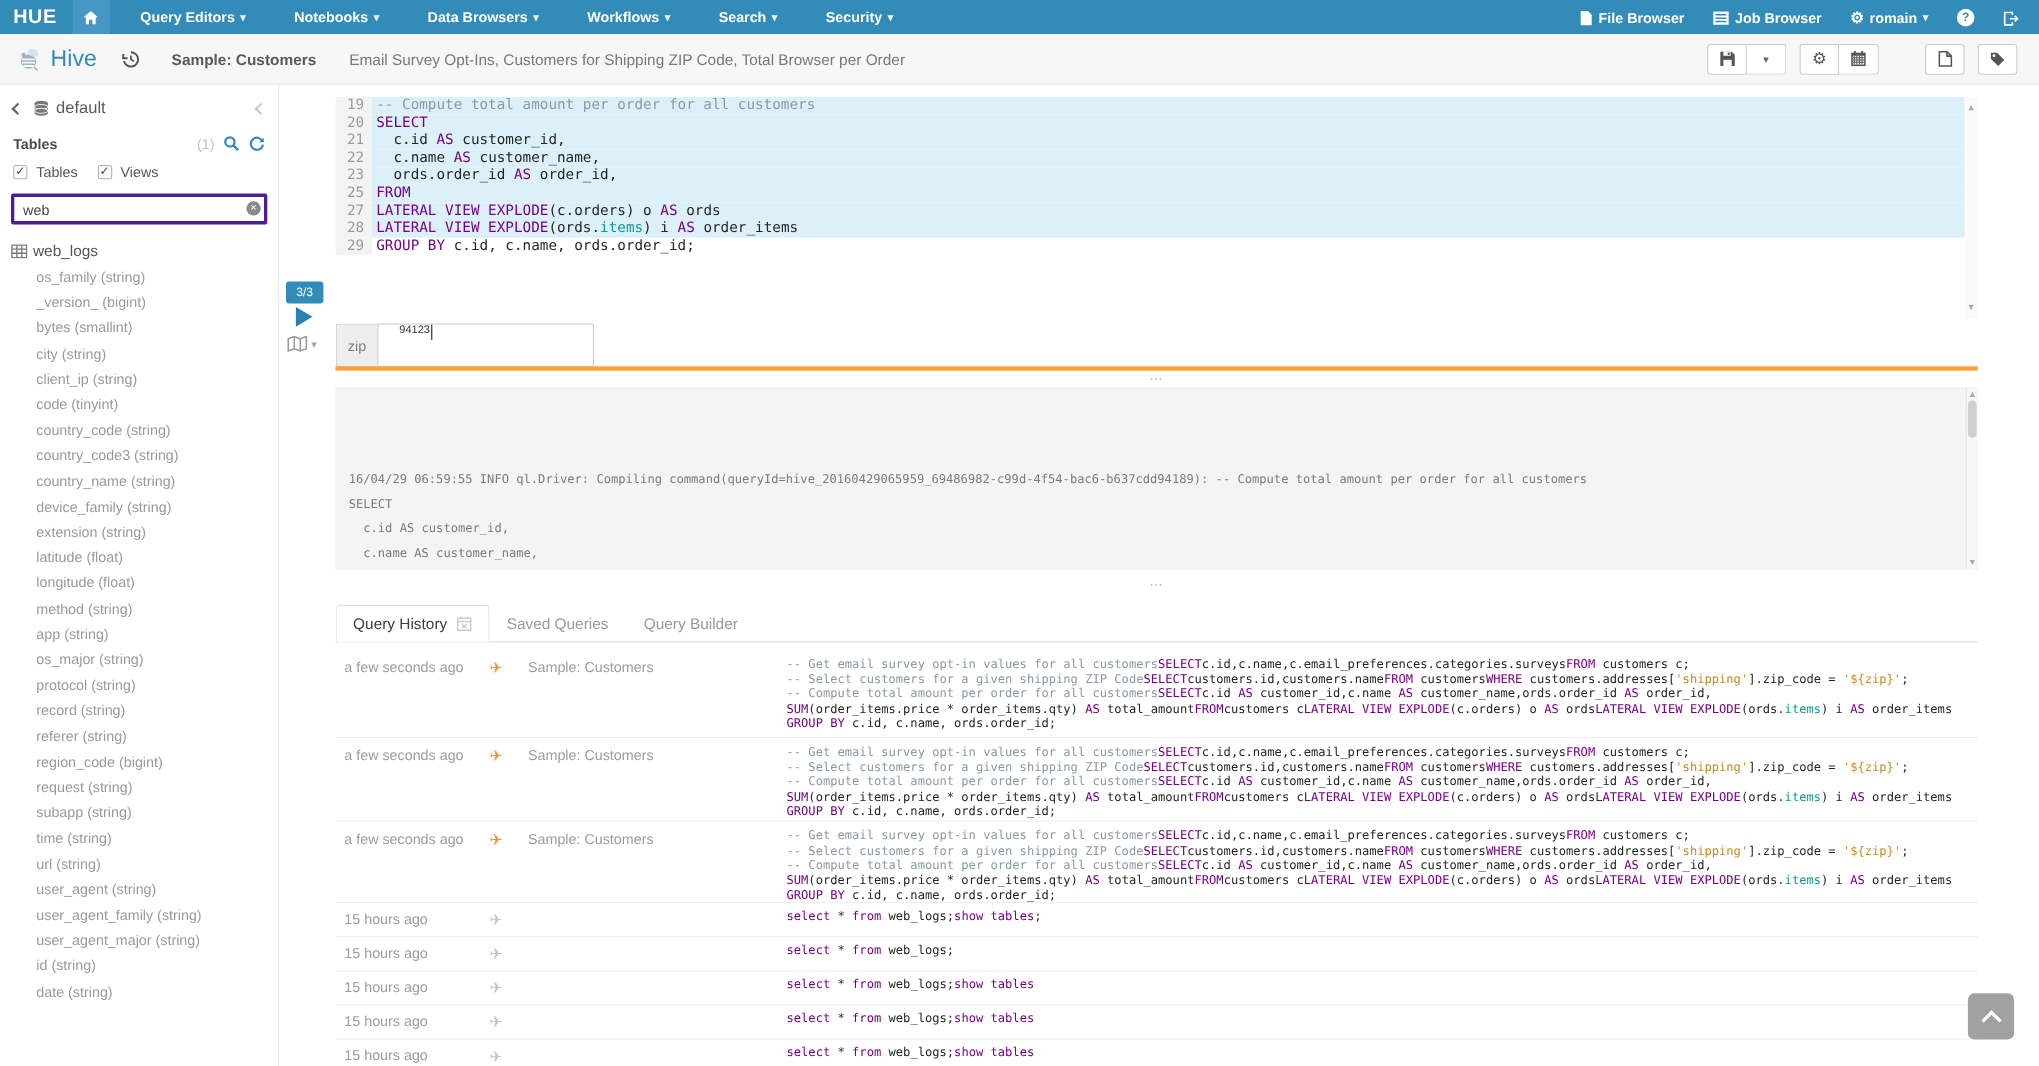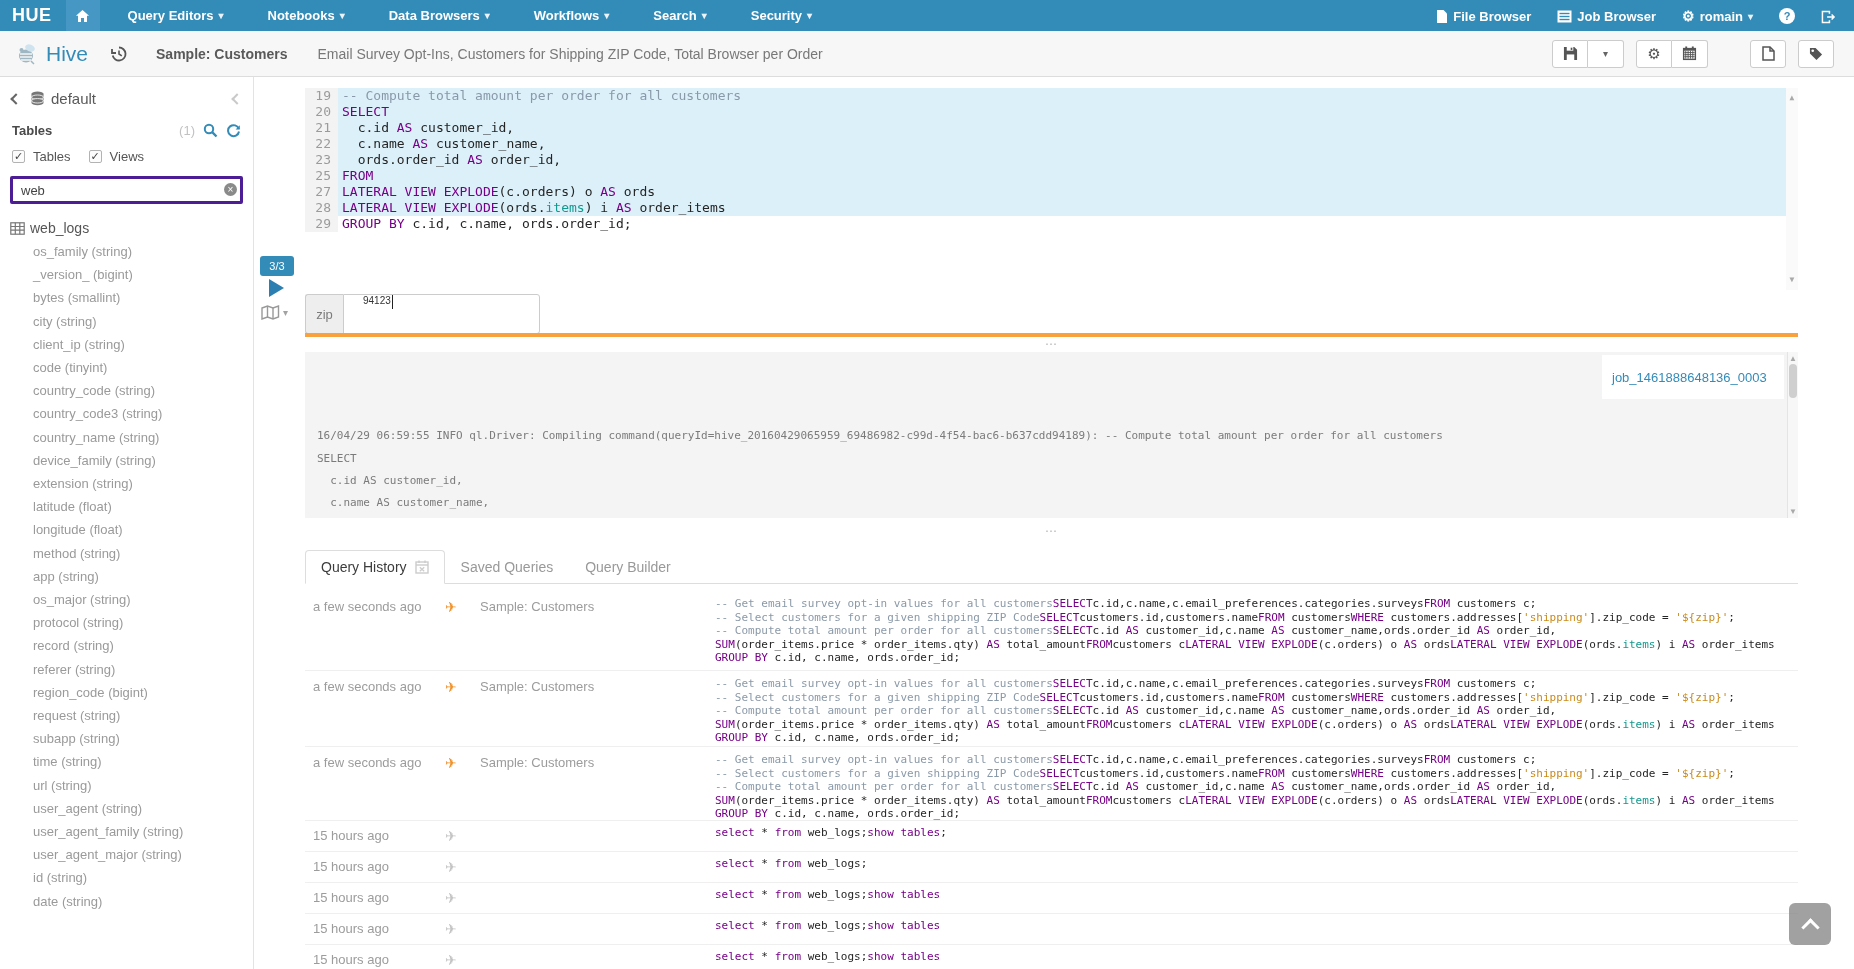--- a/index.html
+++ b/index.html
@@ -456,23 +456,20 @@
       </div>
     </div>
 
     <div class="progress"></div>
     <div class="drag-dots" style="top:263px">⋯</div>
 
     <div class="log">
       <div class="log-lines">
         
       <div>16/04/29 06:59:55 INFO ql.Driver: Compiling command(queryId=hive_20160429065959_69486982-c99d-4f54-bac6-b637cdd94189): -- Compute total amount per order for all customers</div><div>SELECT</div><div>  c.id AS customer_id,</div><div>  c.name AS customer_name,</div><div>  ords.order_id AS order_id,</div></div>
-      <div class="job-panel">
-        <span class="job-link">job_1461888648136_0003</span>
-      </div>
       <div class="log-scroll">
         <span class="arr" style="top:2px">▲</span>
         <div class="log-thumb"></div>
         <span class="arr" style="bottom:2px">▼</span>
       </div>
     </div>
 
     <div class="drag-dots" style="top:450px">⋯</div>
 
     <div class="tabs">

